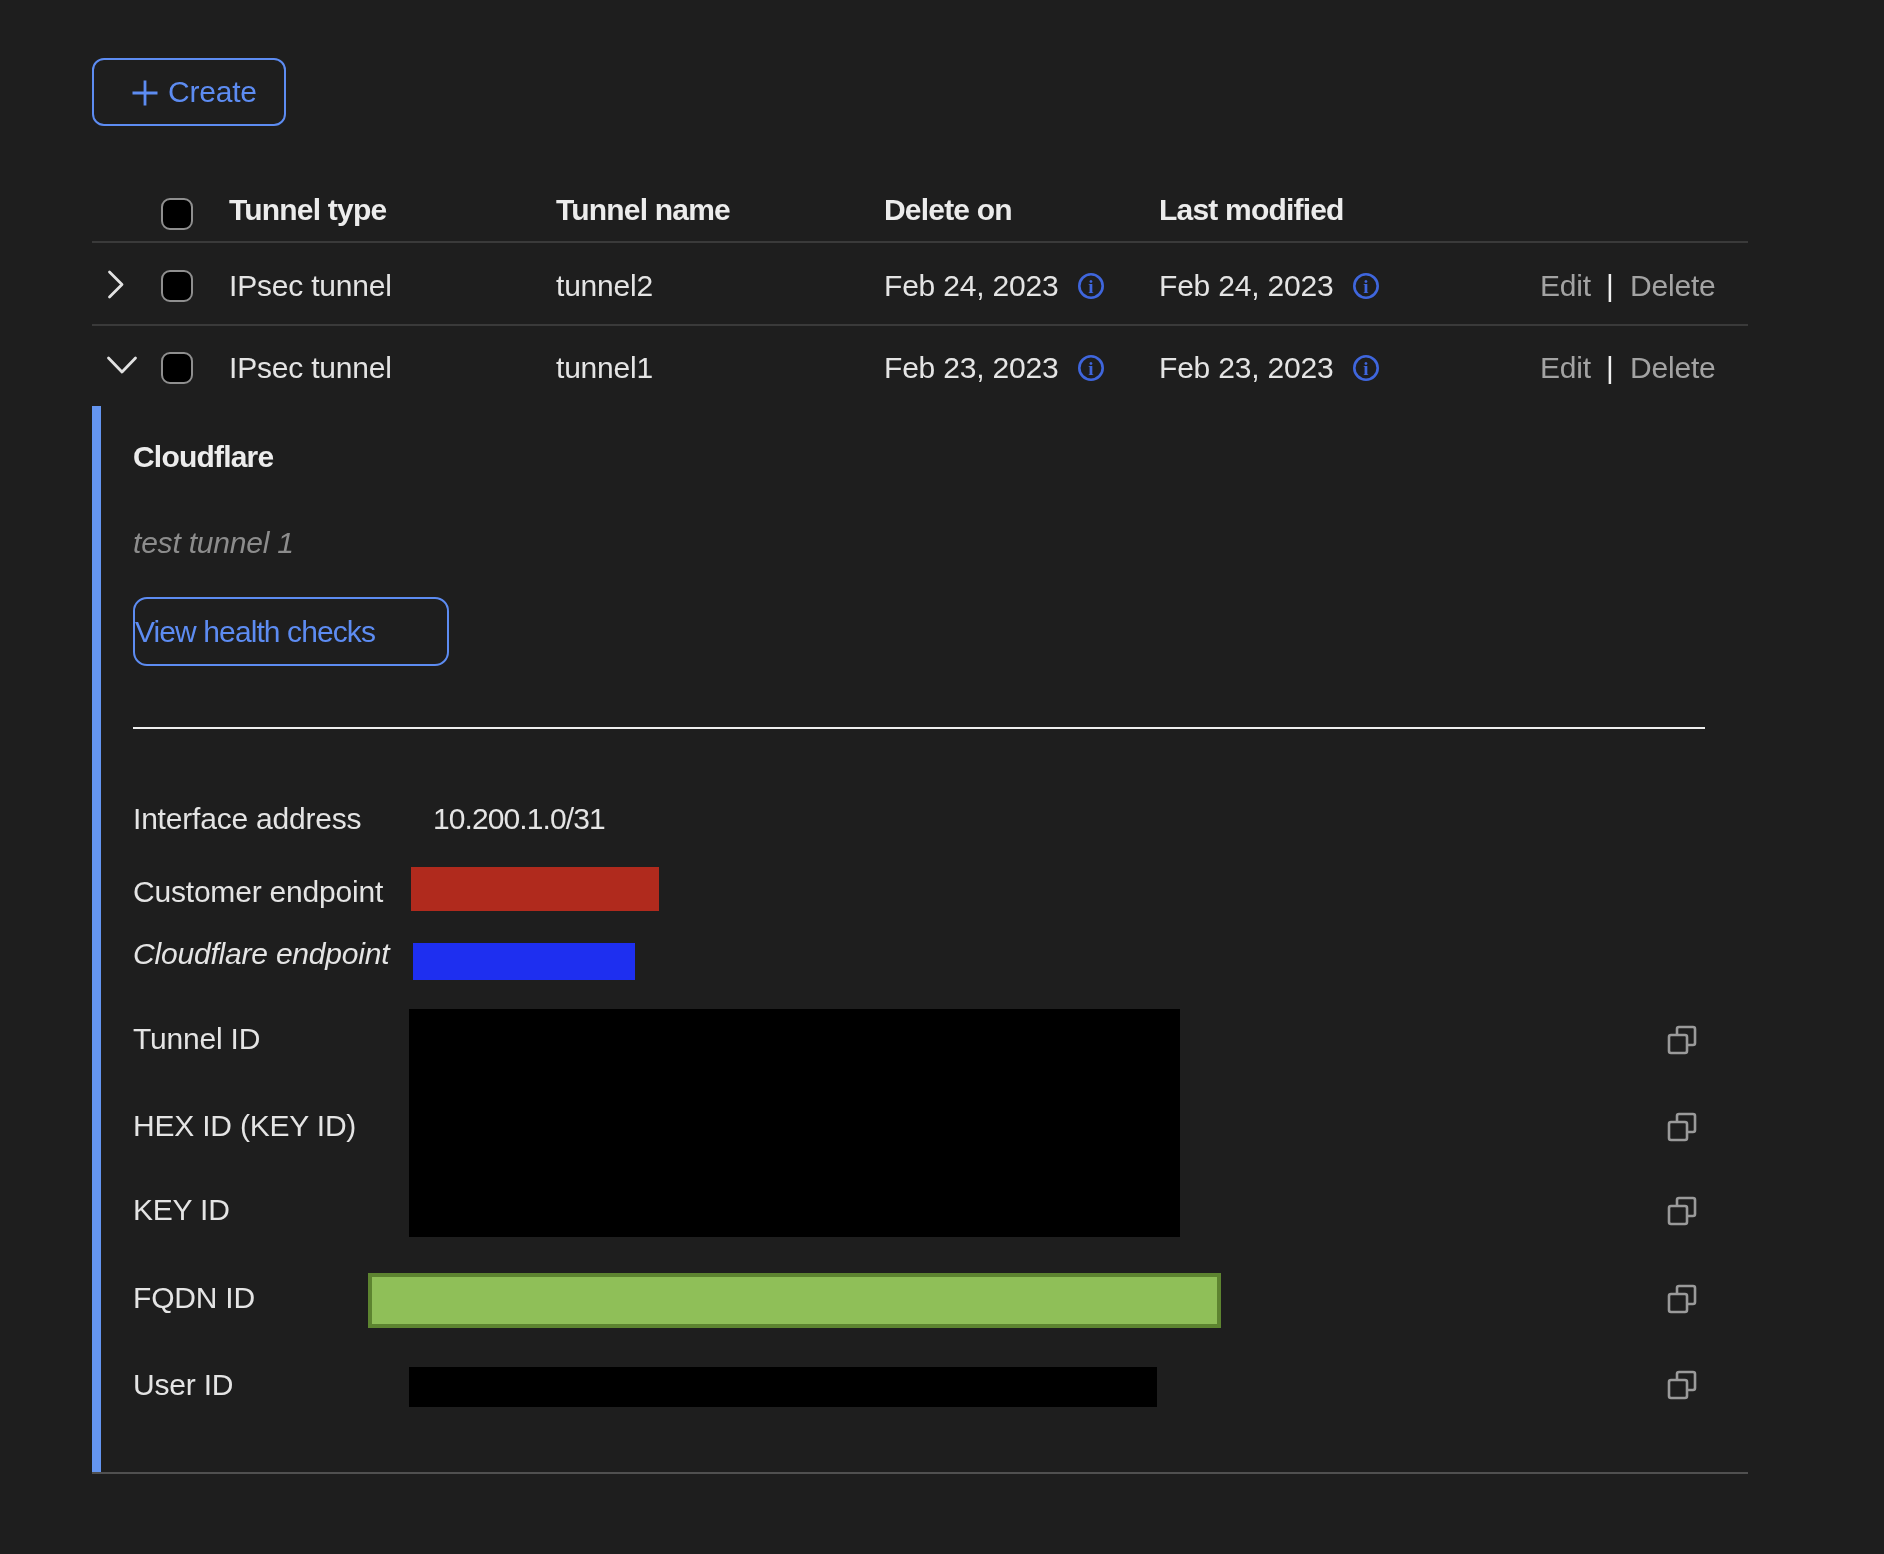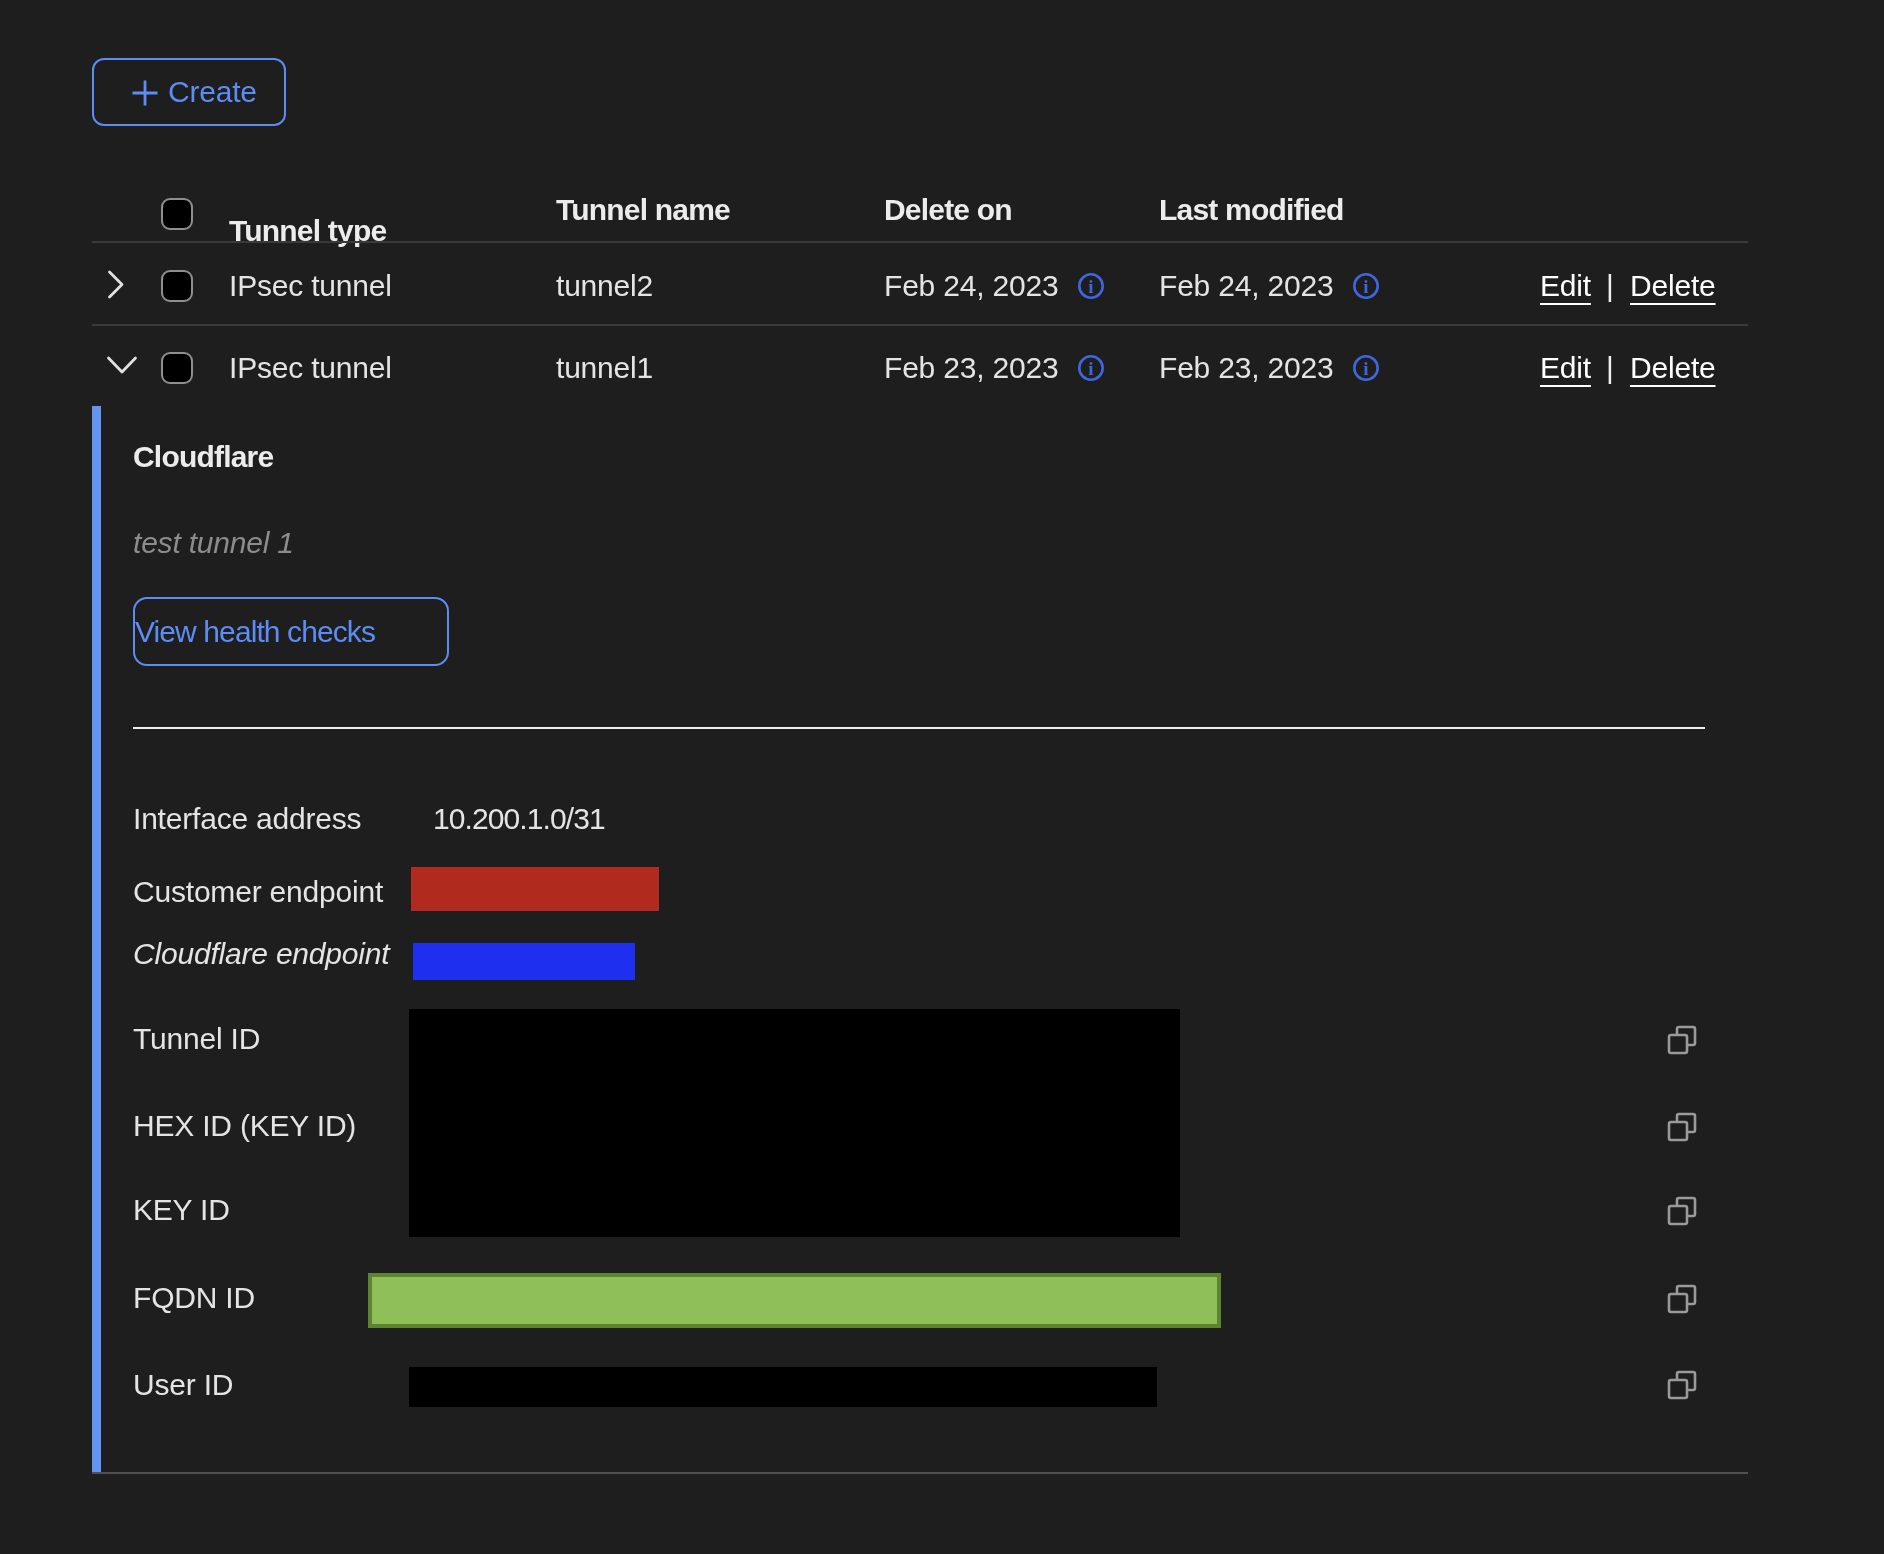--- a/index.html
+++ b/index.html
@@ -1,37 +1,37 @@
 <!DOCTYPE html>
 <html><head>
 <meta charset="utf-8">
 <style>
   html,body{margin:0;padding:0;background:#1e1e1e;}
   #page{position:relative;width:1884px;height:1554px;background:#1e1e1e;overflow:hidden;
         font-family:"Liberation Sans",sans-serif;color:#e4e4e4;-webkit-font-smoothing:antialiased;}
   .abs{position:absolute;}
   .txt{font-size:30px;line-height:36px;white-space:nowrap;letter-spacing:-0.2px;}
   .bold{font-weight:700;letter-spacing:-0.8px;}
-  .link{color:#ffffff;text-decoration:underline;text-underline-offset:7px;text-decoration-thickness:2px;}
+  .link{color:#a3a3a3;text-underline-offset:7px;text-decoration-thickness:2px;}
   .checkbox{position:absolute;width:28px;height:28px;border:2px solid #8f8f8f;border-radius:9px;background:#000;}
   .hline{position:absolute;height:2px;background:#3a3a3a;}
 </style>
 </head>
 <body>
 <div id="page">
 
   <div class="abs" style="left:92px;top:58px;width:190px;height:64px;border:2px solid #5d8cf2;border-radius:12px;">
     <svg class="abs" style="left:37px;top:19px;" width="28" height="28" viewBox="0 0 28 28">
       <path d="M14 1.5 V26.5 M1.5 14 H26.5" stroke="#5d8cf2" stroke-width="2.8" fill="none"></path>
     </svg>
     <div class="abs txt" style="left:74px;top:14px;color:#5d8cf2;">Create</div>
   </div>
 
   <div class="checkbox" style="left:161px;top:198px;"></div>
-  <div class="abs txt bold" style="left:229px;top:192px;color:#ececec;margin-top:21px;">Tunnel type</div>
+  <div class="abs txt bold" style="left:229px;top:192px;color:#ececec;">Tunnel type</div>
   <div class="abs txt bold" style="left:556px;top:192px;color:#ececec;">Tunnel name</div>
   <div class="abs txt bold" style="left:884px;top:192px;color:#ececec;">Delete on</div>
   <div class="abs txt bold" style="left:1159px;top:192px;color:#ececec;">Last modified</div>
   <div class="hline" style="left:92px;top:241px;width:1656px;"></div>
 
   <svg class="abs" style="left:99px;top:269px;" width="32" height="32" viewBox="0 0 32 32">
     <path d="M10.5 3 L23 15.5 L10.5 28" stroke="#e2e2e2" stroke-width="2.8" fill="none" stroke-linecap="round" stroke-linejoin="round"></path>
   </svg>
   <div class="checkbox" style="left:161px;top:270px;"></div>
   <div class="abs txt" style="left:229px;top:268px;">IPsec tunnel</div>

